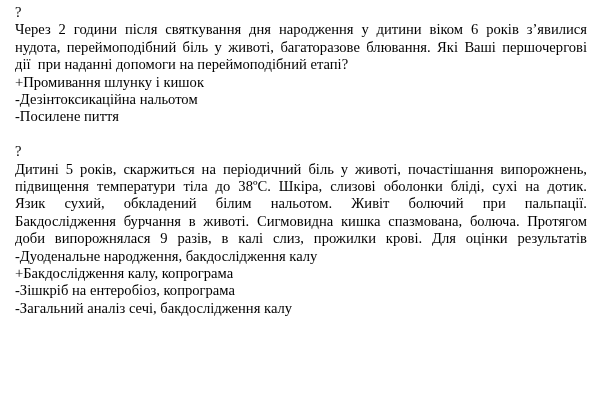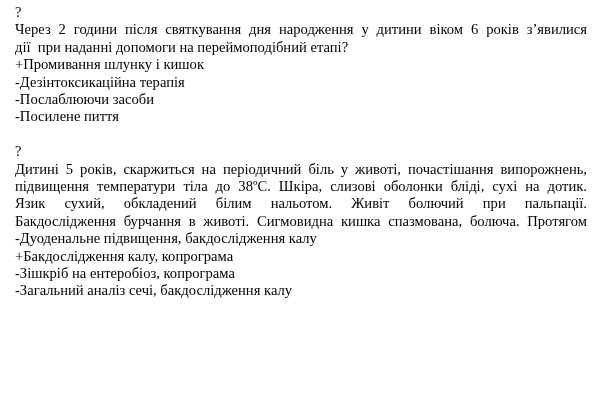--- a/index.html
+++ b/index.html
@@ -45,34 +45,35 @@
   }
 </style>
 </head>
 <body>
 
 <div class="page">
 
   <div>
     <div class="line lline">?</div>
     <div class="line jline">Через 2 години після святкування дня народження у дитини віком 6 років з’явилися</div>
+    <div class="line jline">нудота, переймоподібний біль у животі, багаторазове блювання. Які Ваші першочергові</div>
     <div class="line lline">дії  при наданні допомоги на переймоподібний етапі?</div>
     <div class="line lline">+Промивання шлунку і кишок</div>
-    <div class="line lline">-Дезінтоксикаційна терапія</div>
-    <div class="line lline">-Послаблюючи засоби</div>
+    <div class="line lline">-Дезінтоксикаційна нальотом</div>
     <div class="line lline">-Посилене пиття</div>
   </div>
 
   <div class="blank-line"></div>
 
   <div>
     <div class="line lline">?</div>
     <div class="line jline">Дитині 5 років, скаржиться на періодичний біль у животі, почастішання випорожнень,</div>
     <div class="line jline">підвищення температури тіла до 38ºС. Шкіра, слизові оболонки бліді, сухі на дотик.</div>
     <div class="line jline">Язик сухий, обкладений білим нальотом. Живіт болючий при пальпації.</div>
     <div class="line jline">Бакдослідження бурчання в животі. Сигмовидна кишка спазмована, болюча. Протягом</div>
-    <div class="line lline">-Дуоденальне підвищення, бакдослідження калу</div>
+    <div class="line jline">доби випорожнялася 9 разів, в калі слиз, прожилки крові. Для оцінки результатів</div>
+    <div class="line lline">-Дуоденальне народження, бакдослідження калу</div>
     <div class="line lline">+Бакдослідження калу, копрограма</div>
     <div class="line lline">-Зішкріб на ентеробіоз, копрограма</div>
     <div class="line lline">-Загальний аналіз сечі, бакдослідження калу</div>
   </div>
 
 </div>
 
 </body></html>

